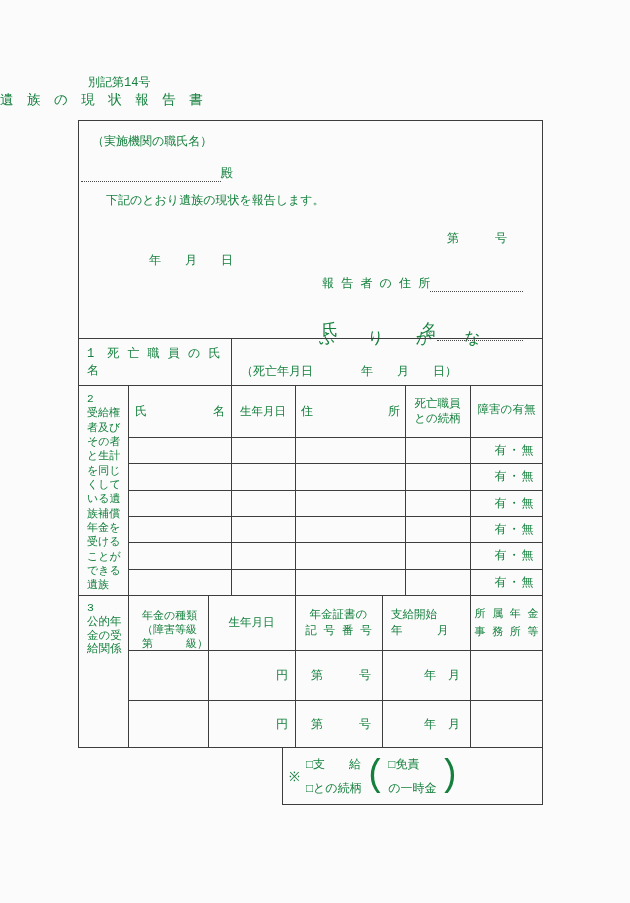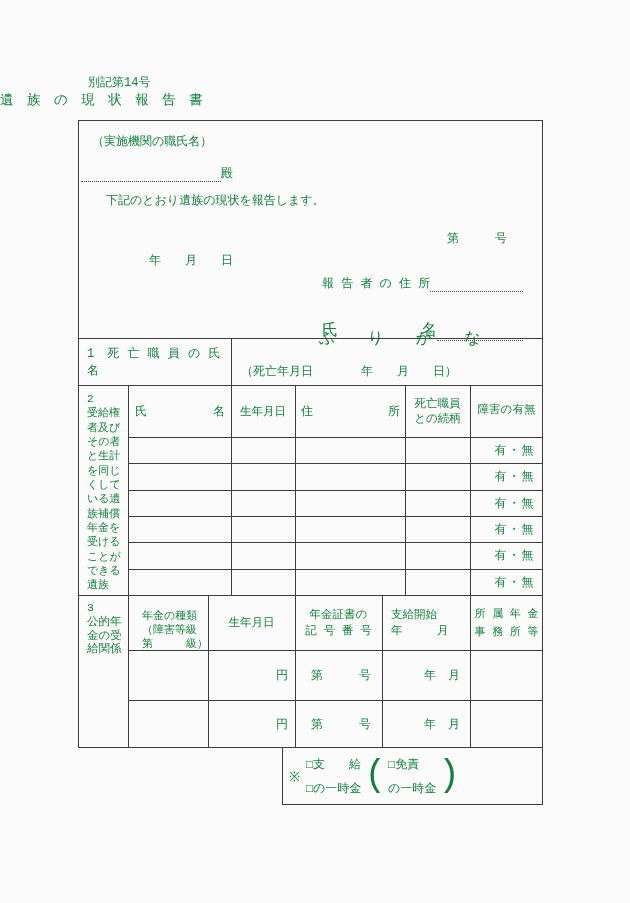--- a/index.html
+++ b/index.html
@@ -153,21 +153,21 @@
   <div class="cell c-right fs12" style="left:382px; top:650px; width:88px; height:50px; padding-right:10px;">年　月</div>
 
   <div class="cell c-right fs12" style="left:208px; top:700px; width:87px; height:48px; padding-right:7px;">円</div>
   <div class="cell c-left fs12" style="left:295px; top:700px; width:87px; height:48px; padding-left:16px;">第　　　号</div>
   <div class="cell c-right fs12" style="left:382px; top:700px; width:88px; height:48px; padding-right:10px;">年　月</div>
 
   <div class="note-box">
     <span style="font-size:13px;">※</span>
     <span class="note-col" style="margin-left:6px;">
       <span>□支　　給</span>
-      <span>□の一時金</span>
+      <span>□との続柄</span>
     </span>
     <span class="big-paren" style="margin-left:3px;">(</span>
     <span class="note-col" style="margin-left:2px;">
       <span>□免責</span>
       <span>の一時金</span>
     </span>
     <span class="big-paren" style="margin-left:2px;">)</span>
   </div>
 
 </div>

